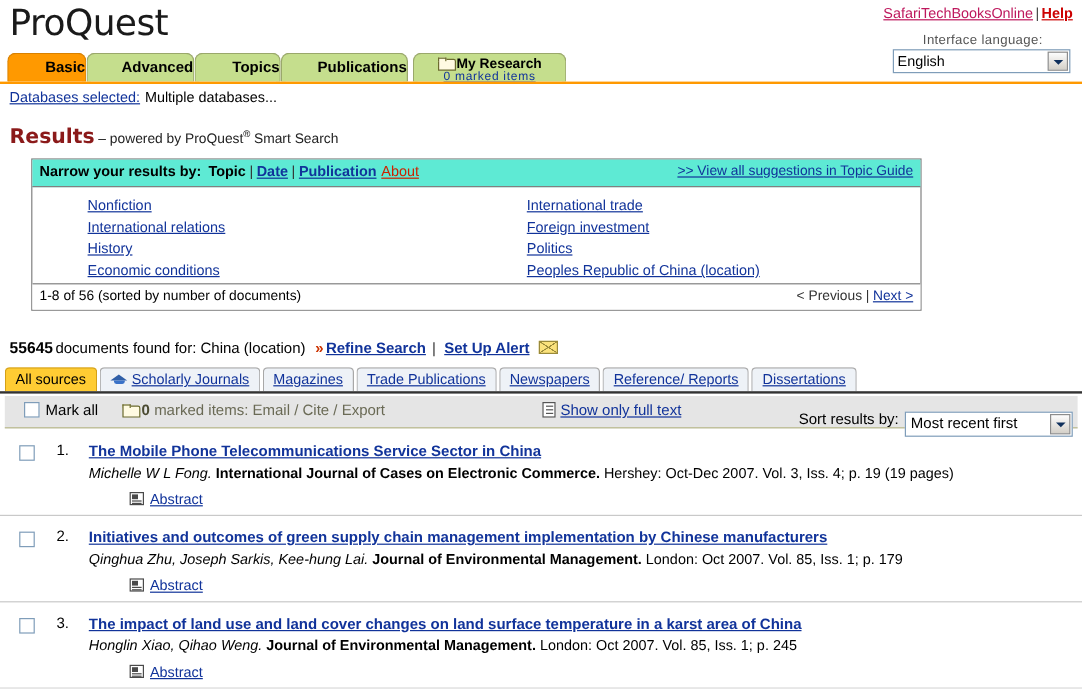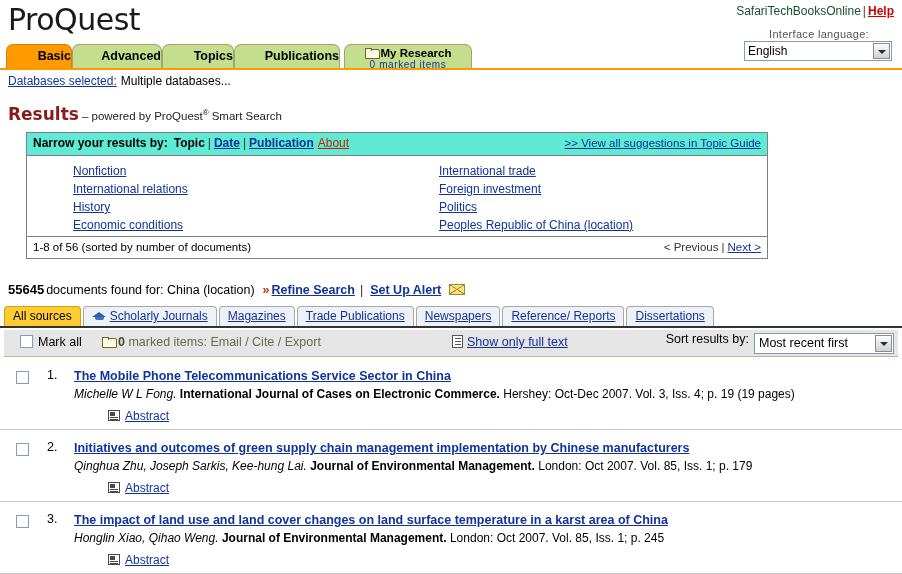--- a/index.html
+++ b/index.html
@@ -33,21 +33,21 @@
     letter-spacing: -0.5px;
     color: #1a1a1a;
   }
   .account-bar {
     position: absolute;
     right: 8px;
     top: 4px;
     font-size: 12px;
     white-space: nowrap;
   }
-  .account-bar .user-link { color: #14532d; }
+  .account-bar .user-link { color: #be185d; text-decoration: underline; }
   .account-bar .sep { color: #444; padding: 0 2px; }
   .account-bar .help-link { color: #cc0000; text-decoration: underline; font-weight: bold; }
 
   .lang-box {
     position: absolute;
     right: 8px;
     top: 28px;
     width: 150px;
     text-align: center;
   }
@@ -426,21 +426,21 @@
     content: "";
     position: absolute;
     left: 2px; top: 2px;
     width: 6px; height: 1px;
     background: #555;
     box-shadow: 0 3px 0 #555, 0 6px 0 #555;
   }
   .ab-sort {
     position: absolute;
     right: 4px;
-    top: 2px;
+    top: 12px;
     font-size: 12.5px;
     white-space: nowrap;
   }
   .sort-label { vertical-align: 4px; margin-right: 5px; }
   .sort-select {
     display: inline-block;
     width: 140px;
     height: 21px;
     box-sizing: border-box;
     border: 1px solid #7f9db9;

